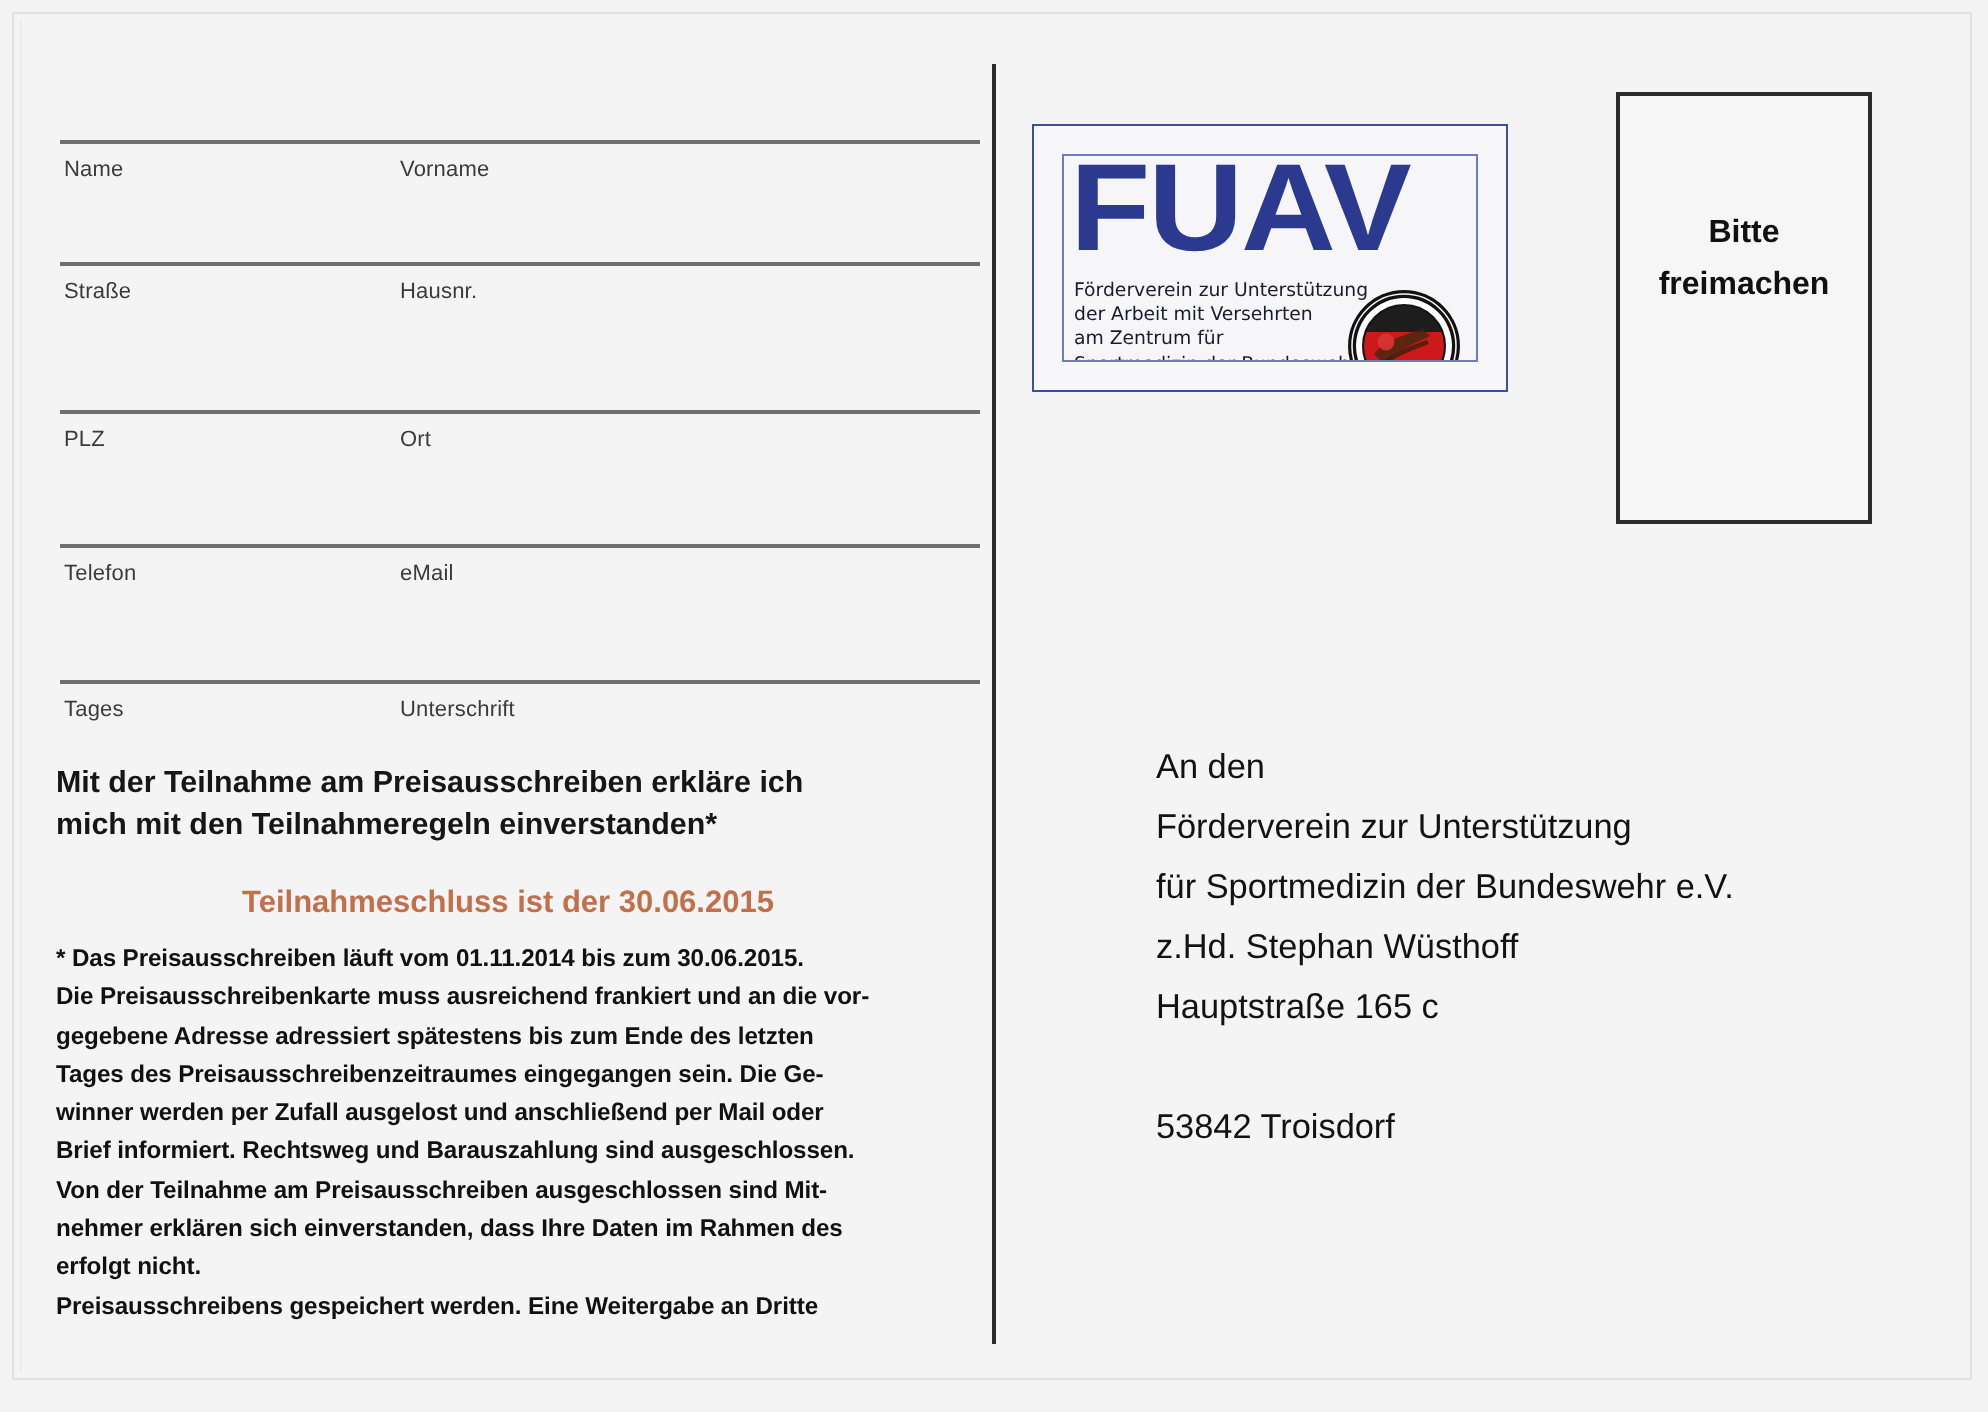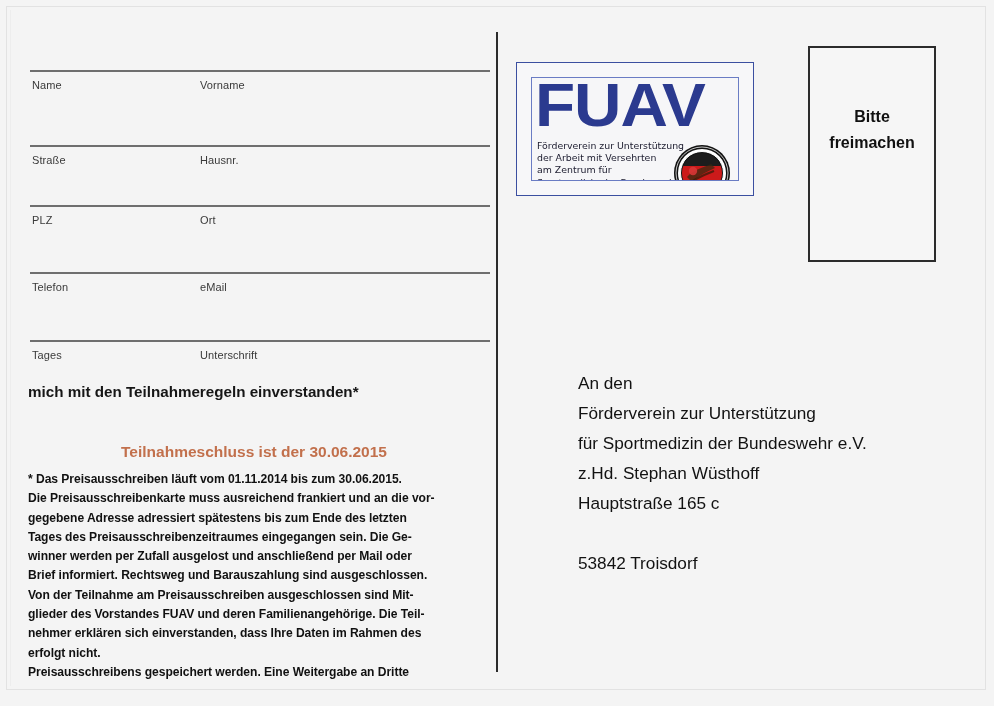--- a/index.html
+++ b/index.html
@@ -208,21 +208,21 @@
   <div id="divider"></div>
 
   <div id="form-area">
 
     <div class="form-row" style="top:70px;">
       <div class="form-rule"></div>
       <div class="form-label col1">Name</div>
       <div class="form-label col2">Vorname</div>
     </div>
 
-    <div class="form-row" style="top:145px;text-align:center;">
+    <div class="form-row" style="top:131px;text-align:center;">
       <div class="form-rule"></div>
       <div class="form-label col1">Straße</div>
       <div class="form-label col2">Hausnr.</div>
     </div>
 
     <div class="form-row" style="top:205px;">
       <div class="form-rule"></div>
       <div class="form-label col1">PLZ</div>
       <div class="form-label col2">Ort</div>
     </div>
@@ -233,34 +233,34 @@
       <div class="form-label col2">eMail</div>
     </div>
 
     <div class="form-row" style="top:340px;">
       <div class="form-rule"></div>
       <div class="form-label col1">Tages</div>
       <div class="form-label col2">Unterschrift</div>
     </div>
 
     <div id="declaration">
+      <div>Mit der Teilnahme am Preisausschreiben erkläre ich</div>
       <div>mich mit den Teilnahmeregeln einverstanden*</div>
     </div>
 
     <div id="deadline">Teilnahmeschluss ist der 30.06.2015</div>
 
     <div id="fineprint">
       <div class="fp-line">* Das Preisausschreiben läuft vom 01.11.2014 bis zum 30.06.2015.</div>
       <div class="fp-line">Die Preisausschreibenkarte muss ausreichend frankiert und an die vor-</div>
       <div class="fp-line">gegebene Adresse adressiert spätestens bis zum Ende des letzten</div>
       <div class="fp-line">Tages des Preisausschreibenzeitraumes eingegangen sein. Die Ge-</div>
       <div class="fp-line">winner werden per Zufall ausgelost und anschließend per Mail oder</div>
       <div class="fp-line">Brief informiert. Rechtsweg und Barauszahlung sind ausgeschlossen.</div>
       <div class="fp-line">Von der Teilnahme am Preisausschreiben ausgeschlossen sind Mit-</div>
-      <div class="fp-line">glieder des Vorstandes FUAV und deren Familienangehörige. Die Teil-</div>
       <div class="fp-line">nehmer erklären sich einverstanden, dass Ihre Daten im Rahmen des</div>
       <div class="fp-line">erfolgt nicht.</div>
       <div class="fp-line">Preisausschreibens gespeichert werden. Eine Weitergabe an Dritte</div>
     </div>
   </div>
 
   <div id="logo-box">
     <div id="logo-inner">
       <div id="logo-word">FUAV</div>
       <div id="logo-subtitle">

